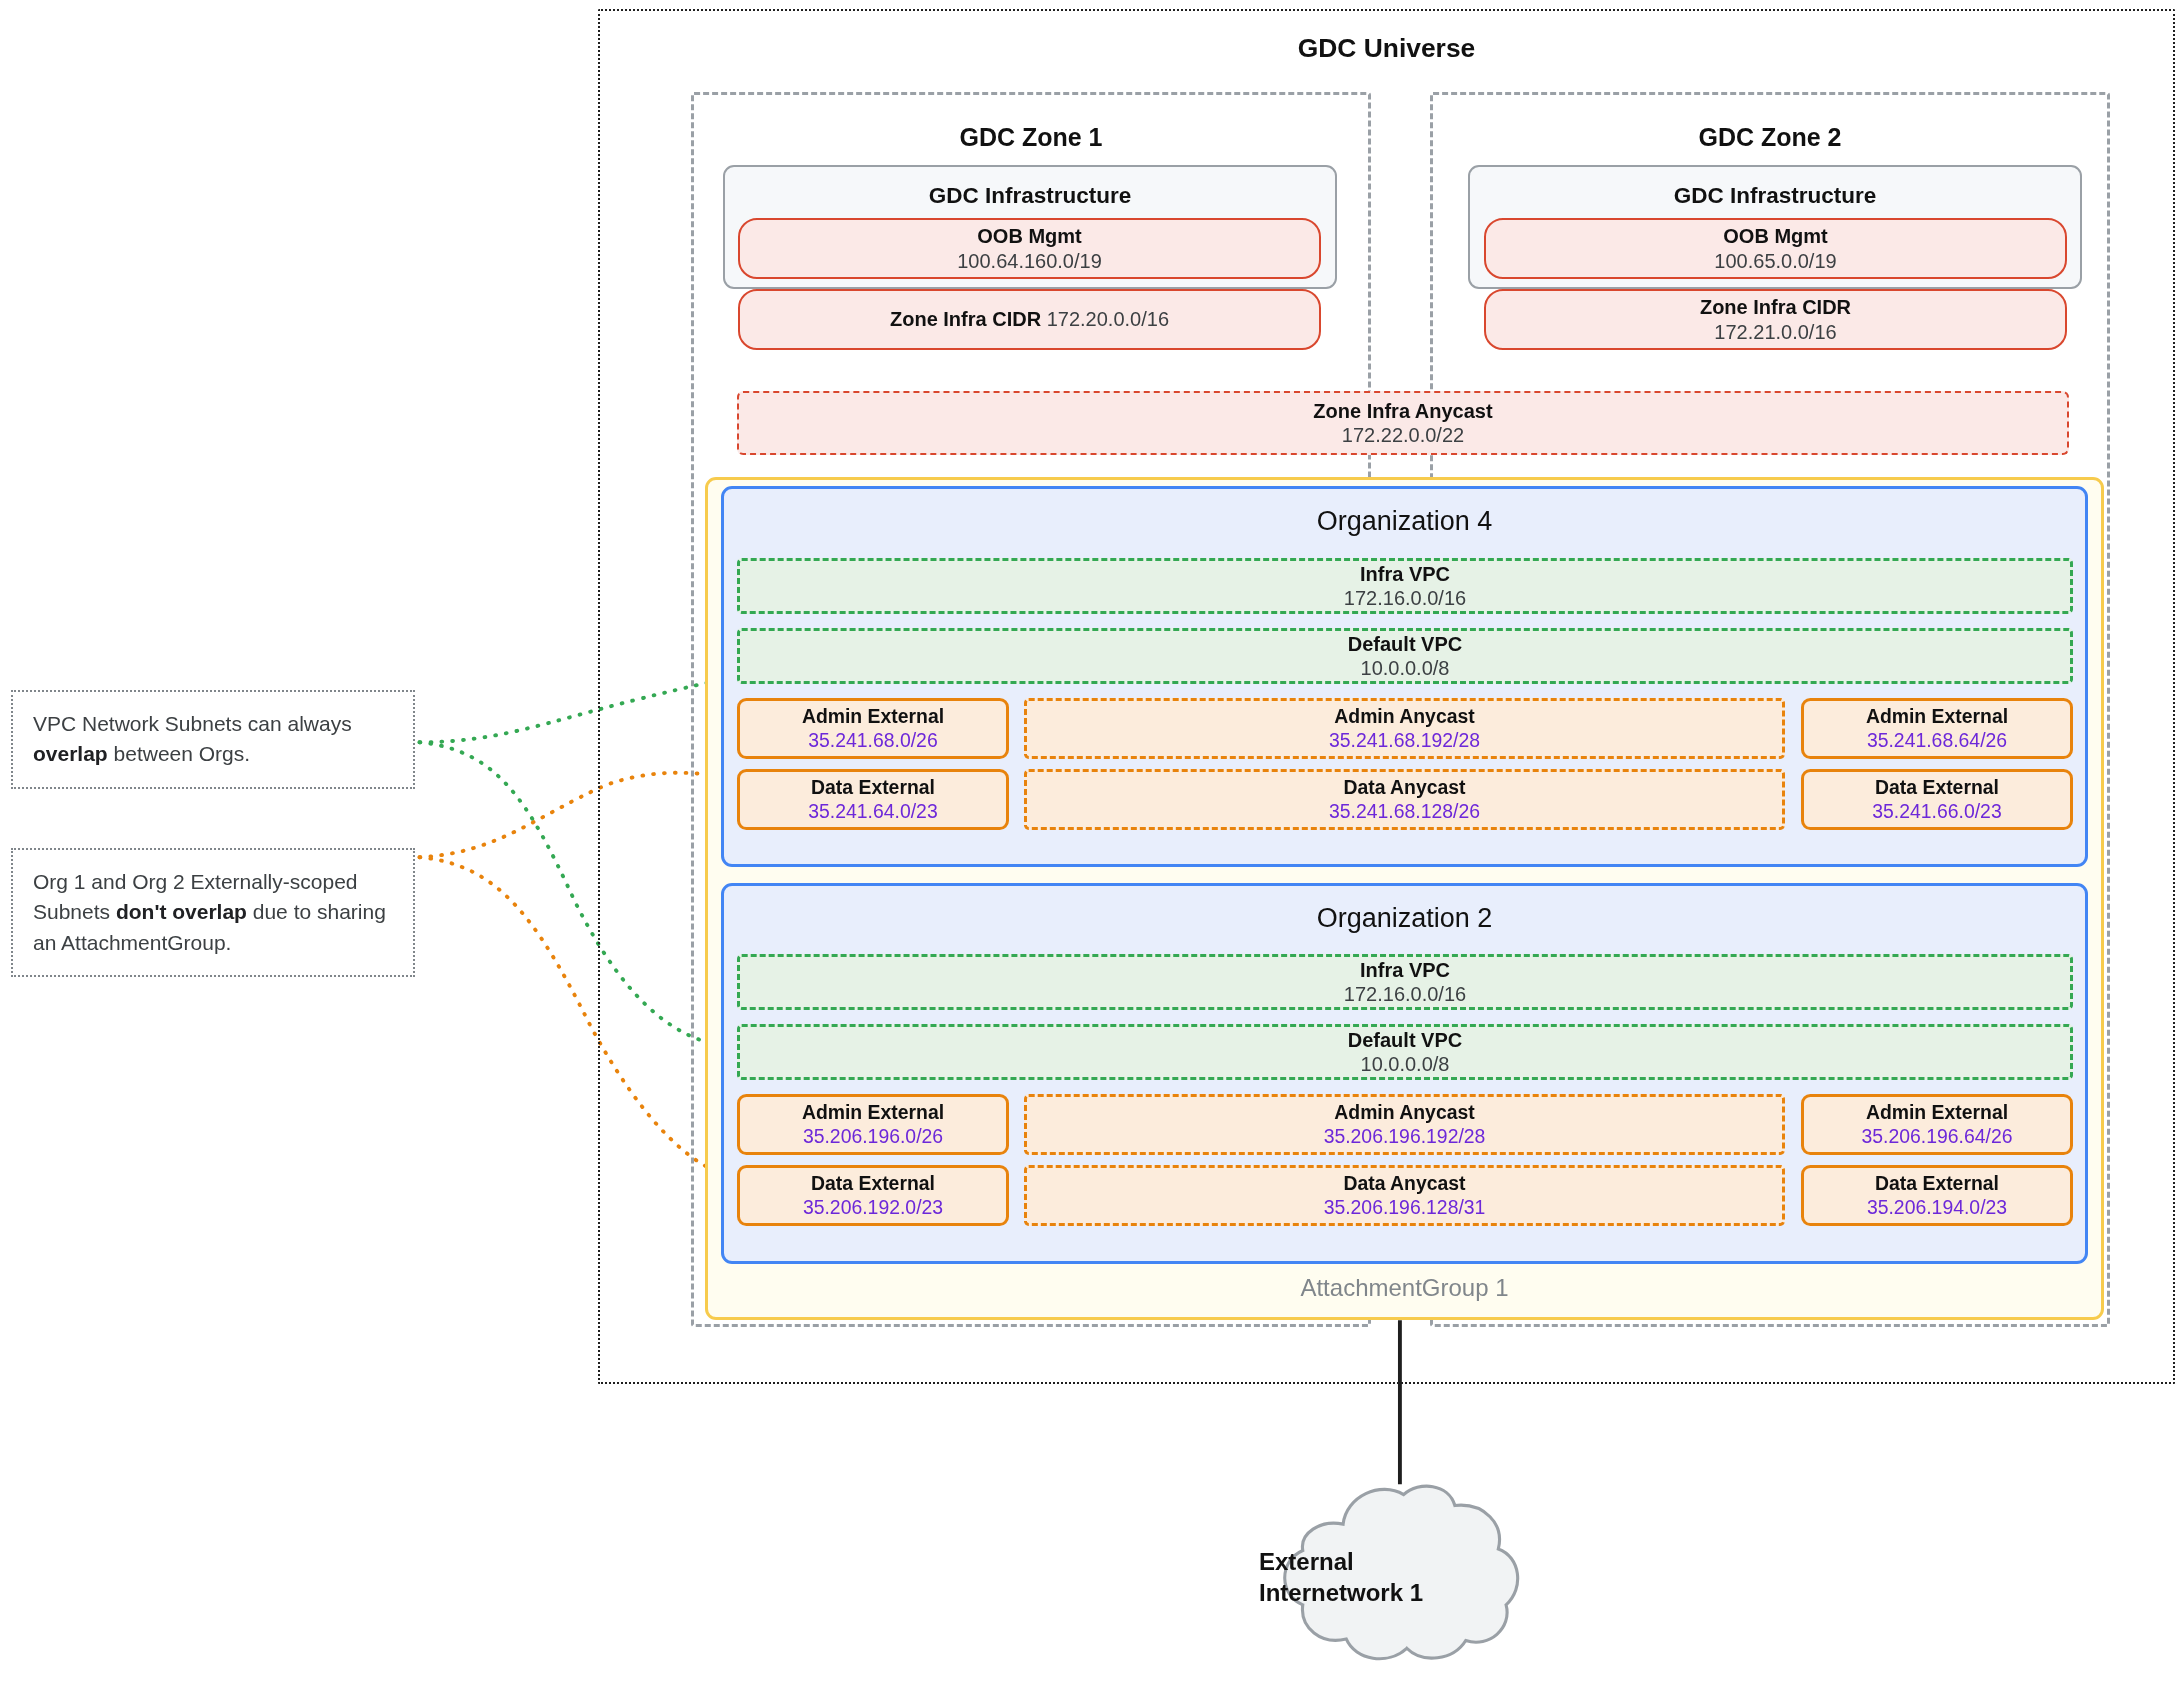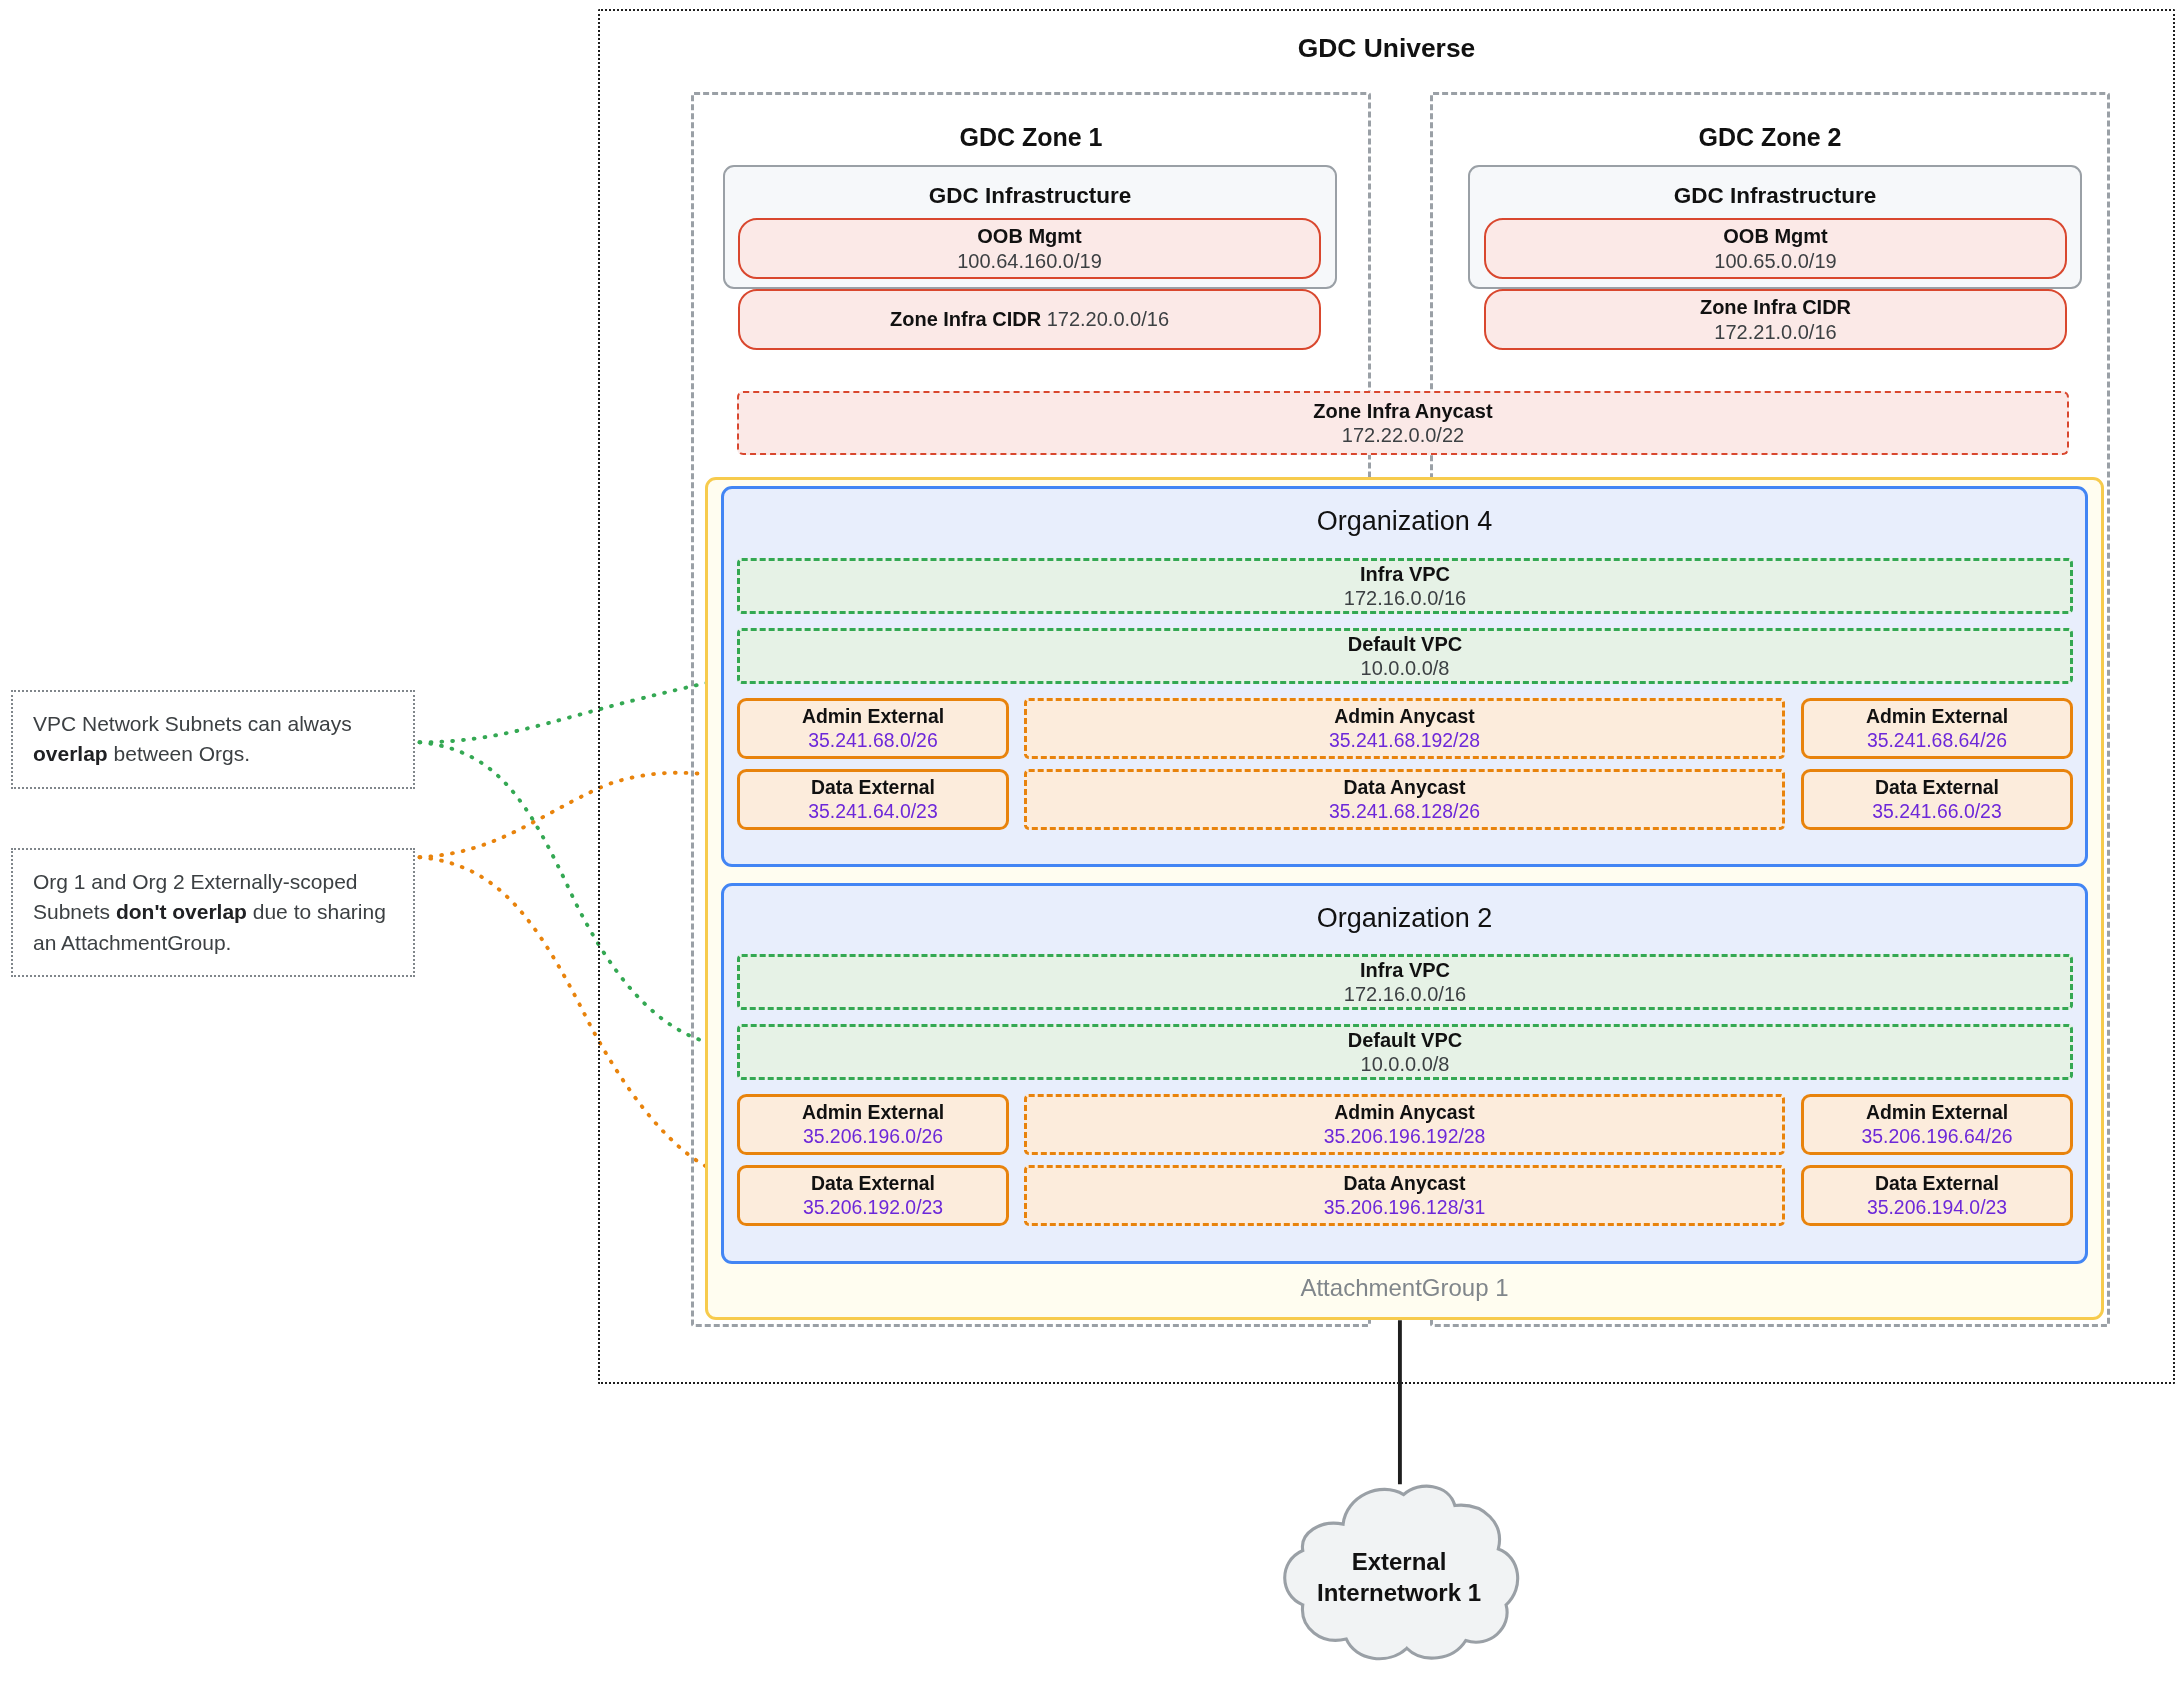--- a/index.html
+++ b/index.html
@@ -74,21 +74,21 @@
 
   
   .callout{border:2.3px dotted #80868b;background:#fff;
            padding:17px 20px;font-size:21px;line-height:1.45;color:#3c4043;}
   #callout1{left:11px;top:690px;width:404px;}
   #callout2{left:11px;top:848px;width:404px;}
   .callout b{color:#202124;}
 
   
   #cloud{left:1259px;top:1476px;width:280px;height:194px;}
-  #cloud-label{left:1259px;top:1546px;width:280px;text-align:center;
+  #cloud-label{left:1259px;top:1546px;width:280px;
             font-size:24px;font-weight:bold;color:#111;line-height:1.3;}
 
   svg.overlay{position:absolute;left:0;top:0;width:2183px;height:1702px;
               pointer-events:none;}
 </style>
 </head>
 <body>
 
 <svg class="overlay" viewBox="0 0 2810 2190" width="2183" height="1702">
 

